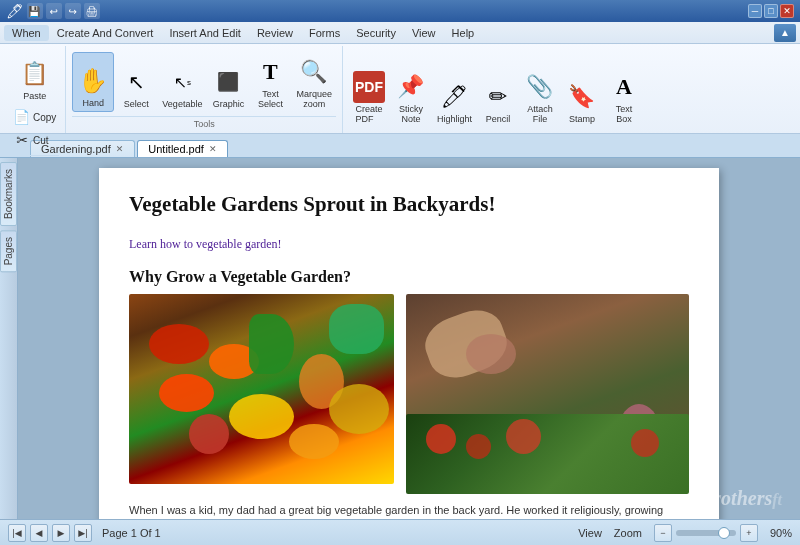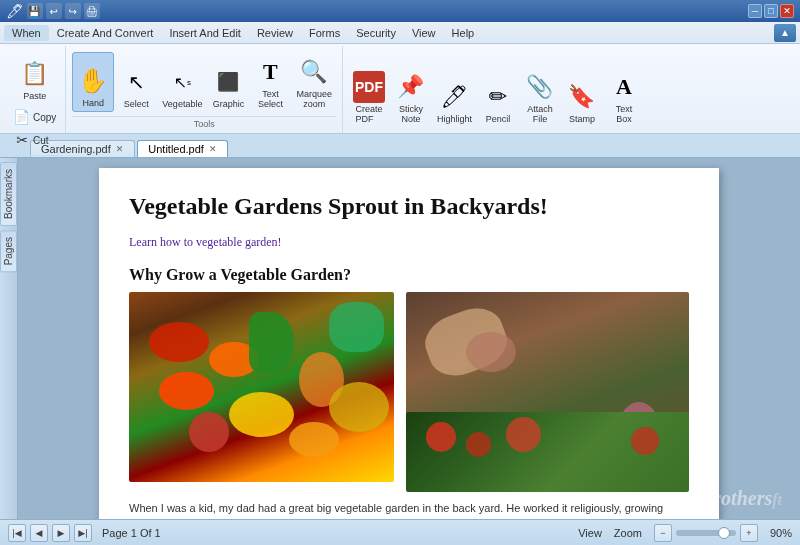--- a/index.html
+++ b/index.html
@@ -196,24 +196,24 @@
     .pdf-page {
       background: white;
       width: 620px;
       min-height: 360px;
       box-shadow: 2px 2px 8px rgba(0,0,0,0.3);
       padding: 24px 30px 20px 30px;
       font-family: Georgia, serif;
       overflow: hidden;
     }
     .pdf-title {
-      font-size: 24px;
+      font-size: 21px;
       font-weight: bold;
       color: #111;
-      margin-bottom: 14px;
+      margin-bottom: 20px;
       line-height: 1.2;
     }
     .pdf-subtitle {
       font-size: 12px;
       color: #4c1d95;
       margin-bottom: 16px;
     }
     .pdf-h2 {
       font-size: 16px;
       font-weight: bold;

